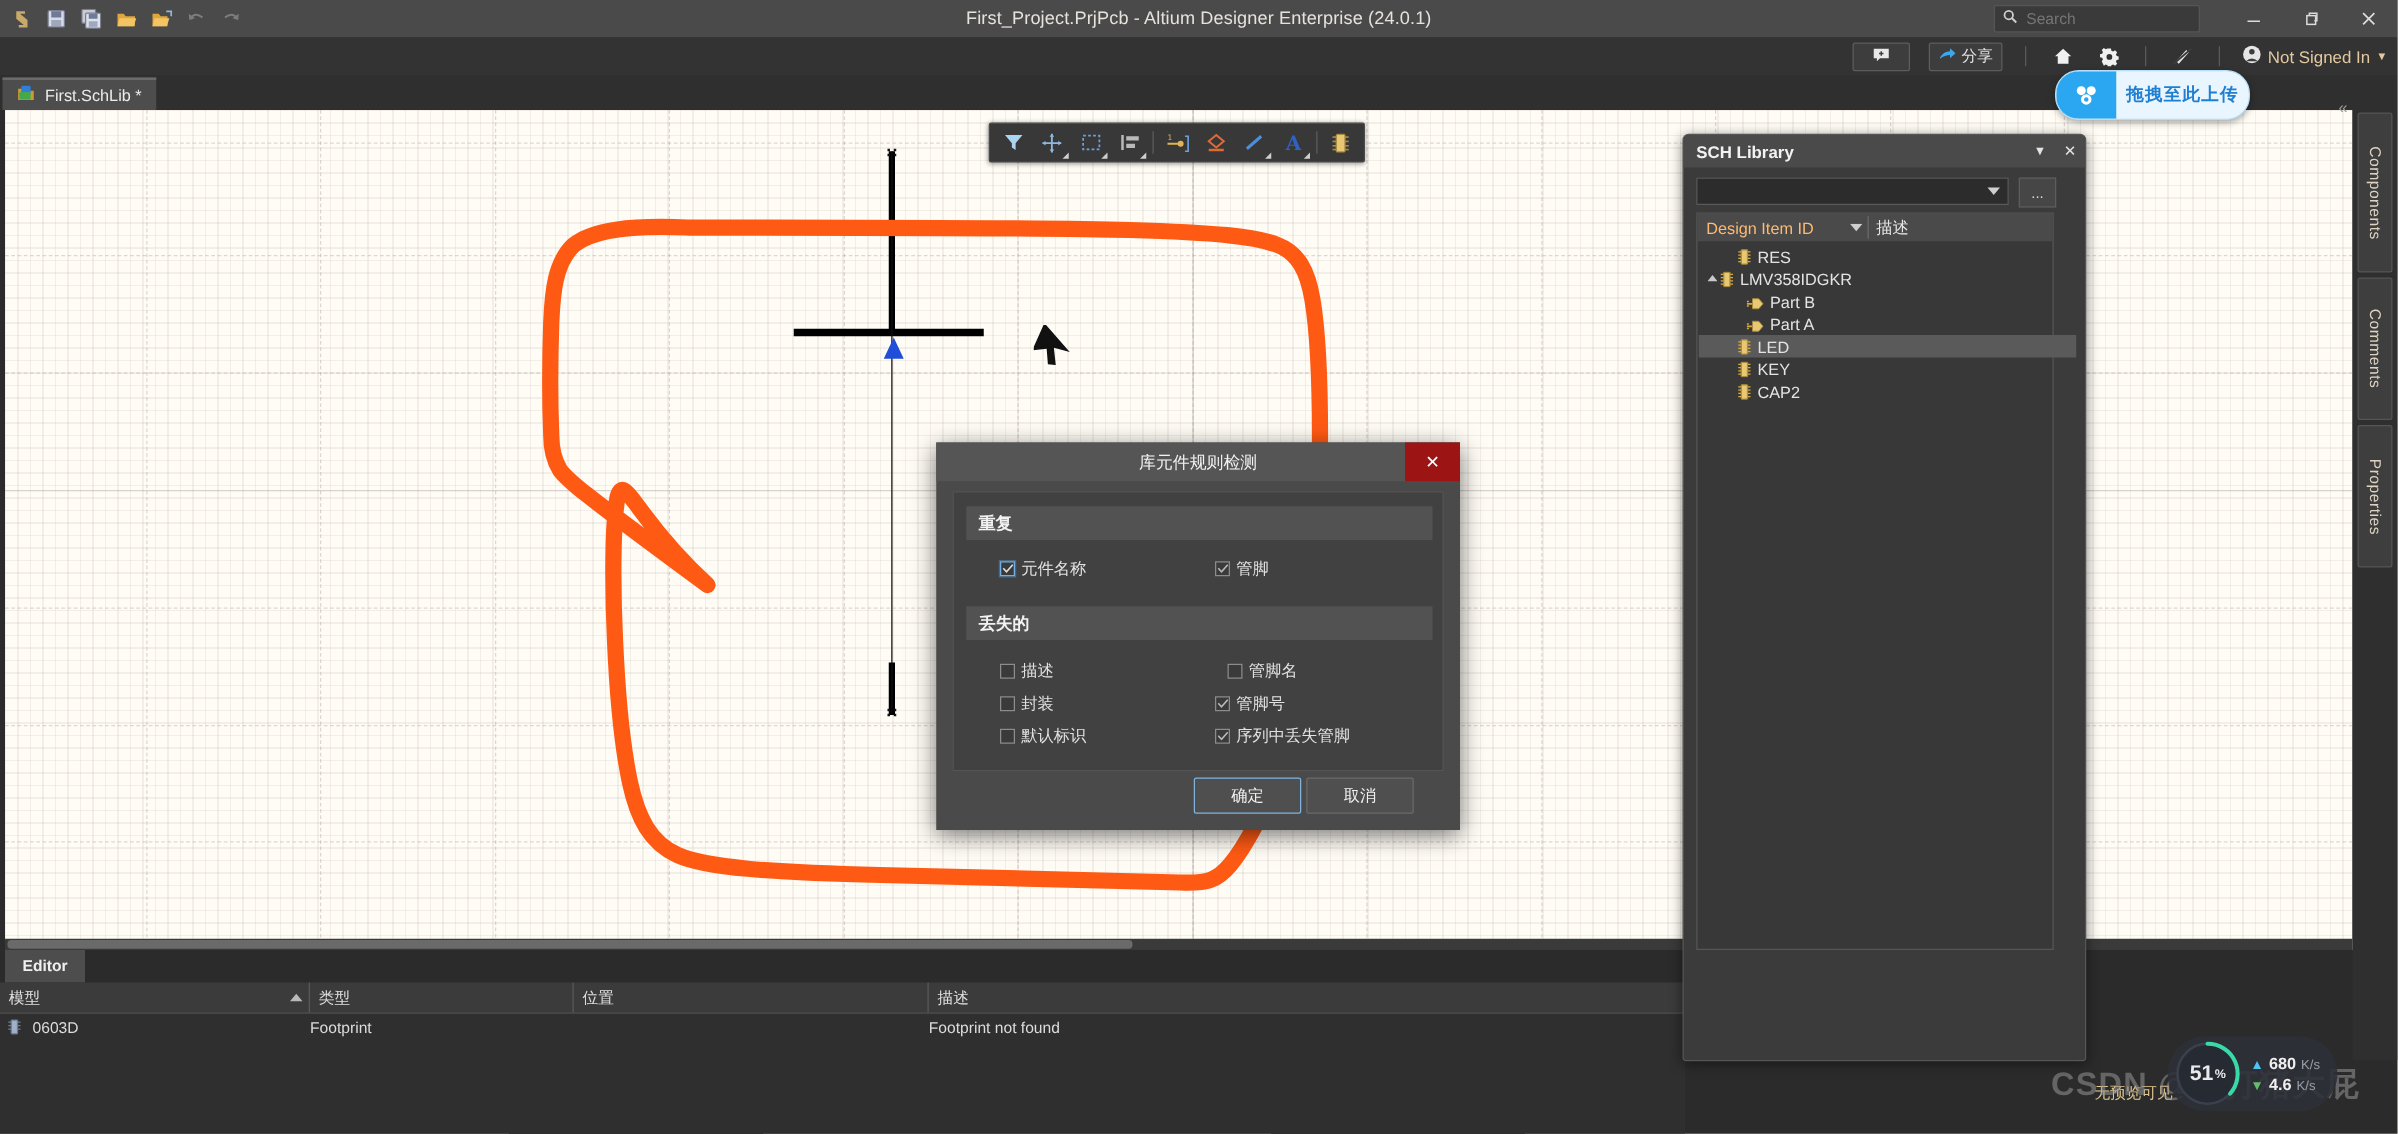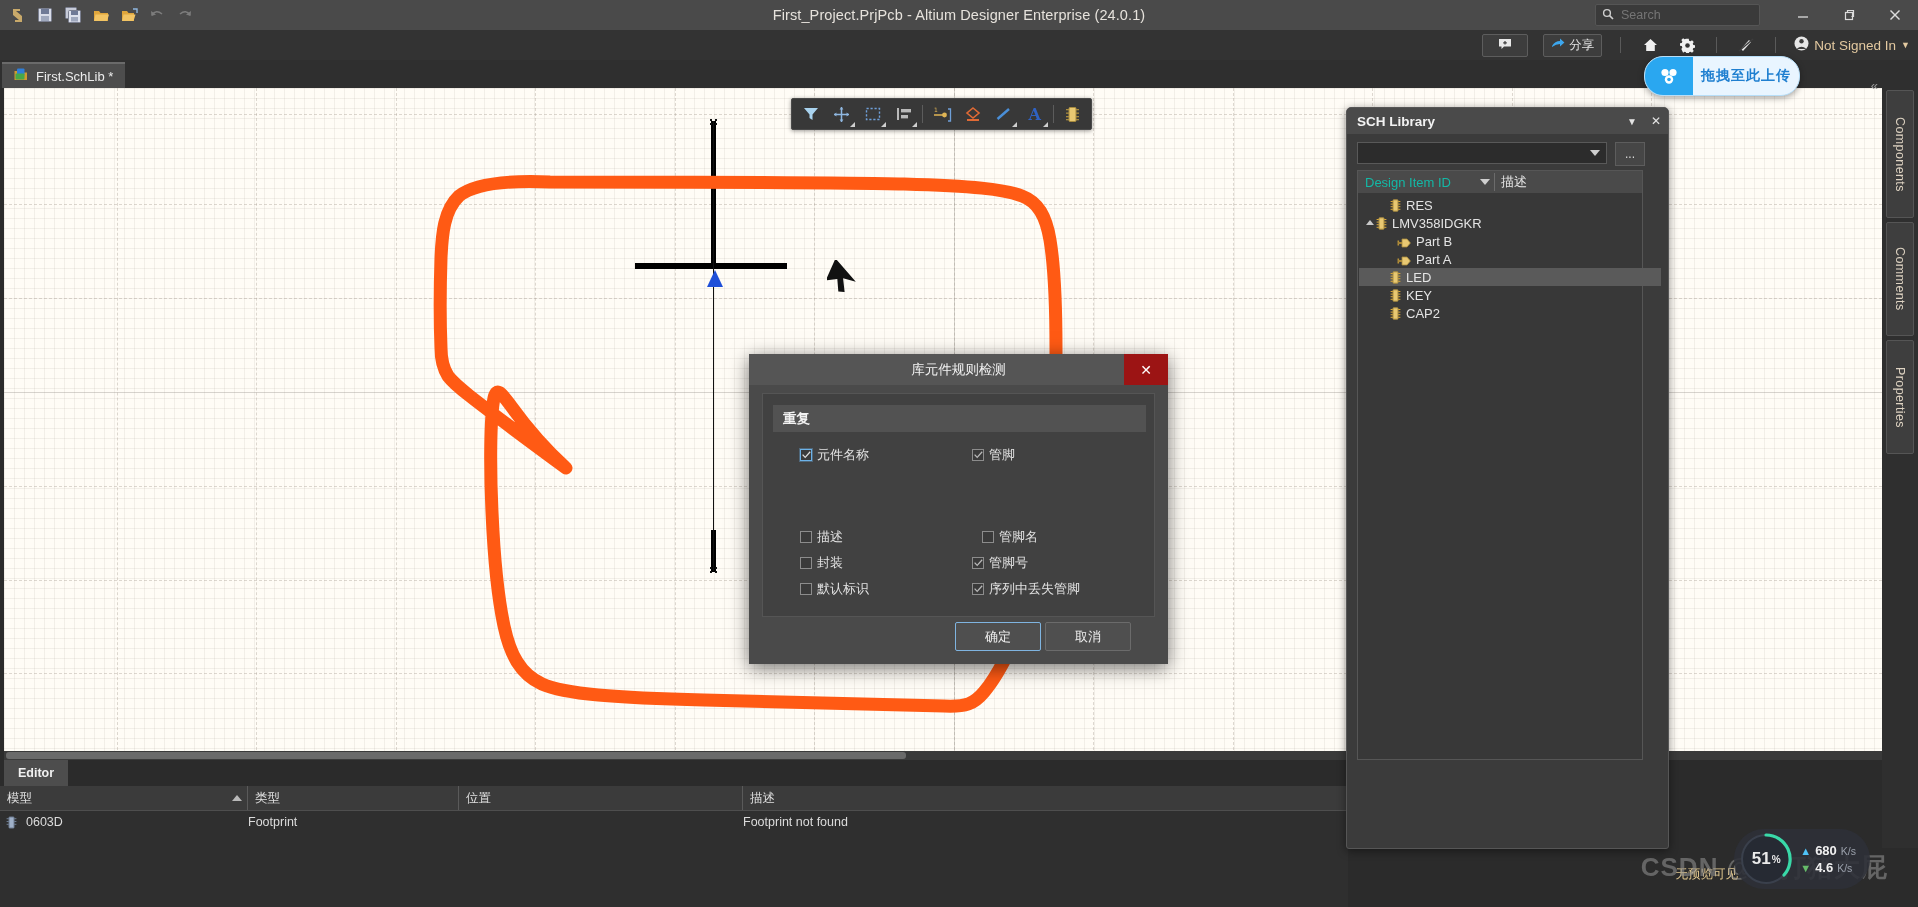--- a/index.html
+++ b/index.html
@@ -88,21 +88,21 @@
   .sl-title .t{flex:1;padding-left:10px;font-size:13.5px;font-weight:bold;color:#f2f2f2;}
   .sl-tb{width:24px;height:24px;display:flex;align-items:center;justify-content:center;cursor:pointer;color:#e4e4e4;}
   .sl-combo{position:absolute;left:10px;top:34px;width:250px;height:22px;background:#2c2c2c;border:1px solid #595959;
     display:flex;align-items:center;box-sizing:border-box;cursor:pointer;}
   .sl-combo .arrow{margin-left:auto;margin-right:6px;border-left:5px solid transparent;border-right:5px solid transparent;
     border-top:6px solid #cfcfcf;}
   .sl-dots{position:absolute;left:268px;top:34px;width:28px;height:22px;background:#464646;border:1px solid #5d5d5d;
     display:flex;align-items:center;justify-content:center;font-size:12px;color:#d9d9d9;cursor:pointer;}
   .sl-list{position:absolute;left:10px;top:62px;width:286px;height:590px;background:#383838;border:1px solid #565656;box-sizing:border-box;}
   .sl-lhead{position:absolute;left:0;top:0;width:100%;height:22px;background:#4a4a4a;display:flex;align-items:center;}
-  .sl-lh1{width:118px;padding-left:7px;font-size:13px;color:#14b8a6;box-sizing:border-box;}
+  .sl-lh1{width:118px;padding-left:7px;font-size:13px;color:#fdba74;box-sizing:border-box;}
   .sl-lh-arrow{width:18px;display:flex;align-items:center;justify-content:center;}
   .sl-lh2{flex:1;padding-left:6px;font-size:13px;color:#e6e6e6;border-left:1px solid #6b6b6b;box-sizing:border-box;}
   .sl-item{position:absolute;height:18px;display:flex;align-items:center;font-size:13px;color:#e4e4e4;cursor:pointer;}
   .sl-item.sel{background:#5a5a5a;}
   .sl-buttons{position:absolute;left:10px;top:660px;width:286px;display:flex;gap:9px;}
   .sl-btn{width:62px;height:25px;background:#4a4a4a;border:1px solid #616161;border-radius:2px;display:flex;
     align-items:center;justify-content:center;font-size:13px;color:#ececec;cursor:pointer;}
   .chip-ic{width:11px;height:13px;margin-right:5px;flex:none;}
   .part-ic{width:14px;height:10px;margin-right:5px;flex:none;}
   .tw{width:13px;display:flex;align-items:center;justify-content:center;flex:none;}
@@ -668,20 +668,21 @@
       </div>
       <div class="cbrow" style="left:209px;top:52px;">
         <span class="cbox">
           <svg width="9" height="8" viewBox="0 0 9 8">
               <path d="M0.6 3.6 L3.2 6.4 L8.2 0.8" stroke="#b9b9b9" stroke-width="1.3" fill="none"></path>
             </svg>
         </span>
         <span>管脚</span>
       </div>
 
+      <div class="grp-head" style="top:91px;">丢失的</div>
 
       <div class="cbrow" style="left:37px;top:134px;">
         <span class="cbox"></span>
         <span>描述</span>
       </div>
       <div class="cbrow" style="left:37px;top:160px;">
         <span class="cbox"></span>
         <span>封装</span>
       </div>
       <div class="cbrow" style="left:37px;top:186px;">

